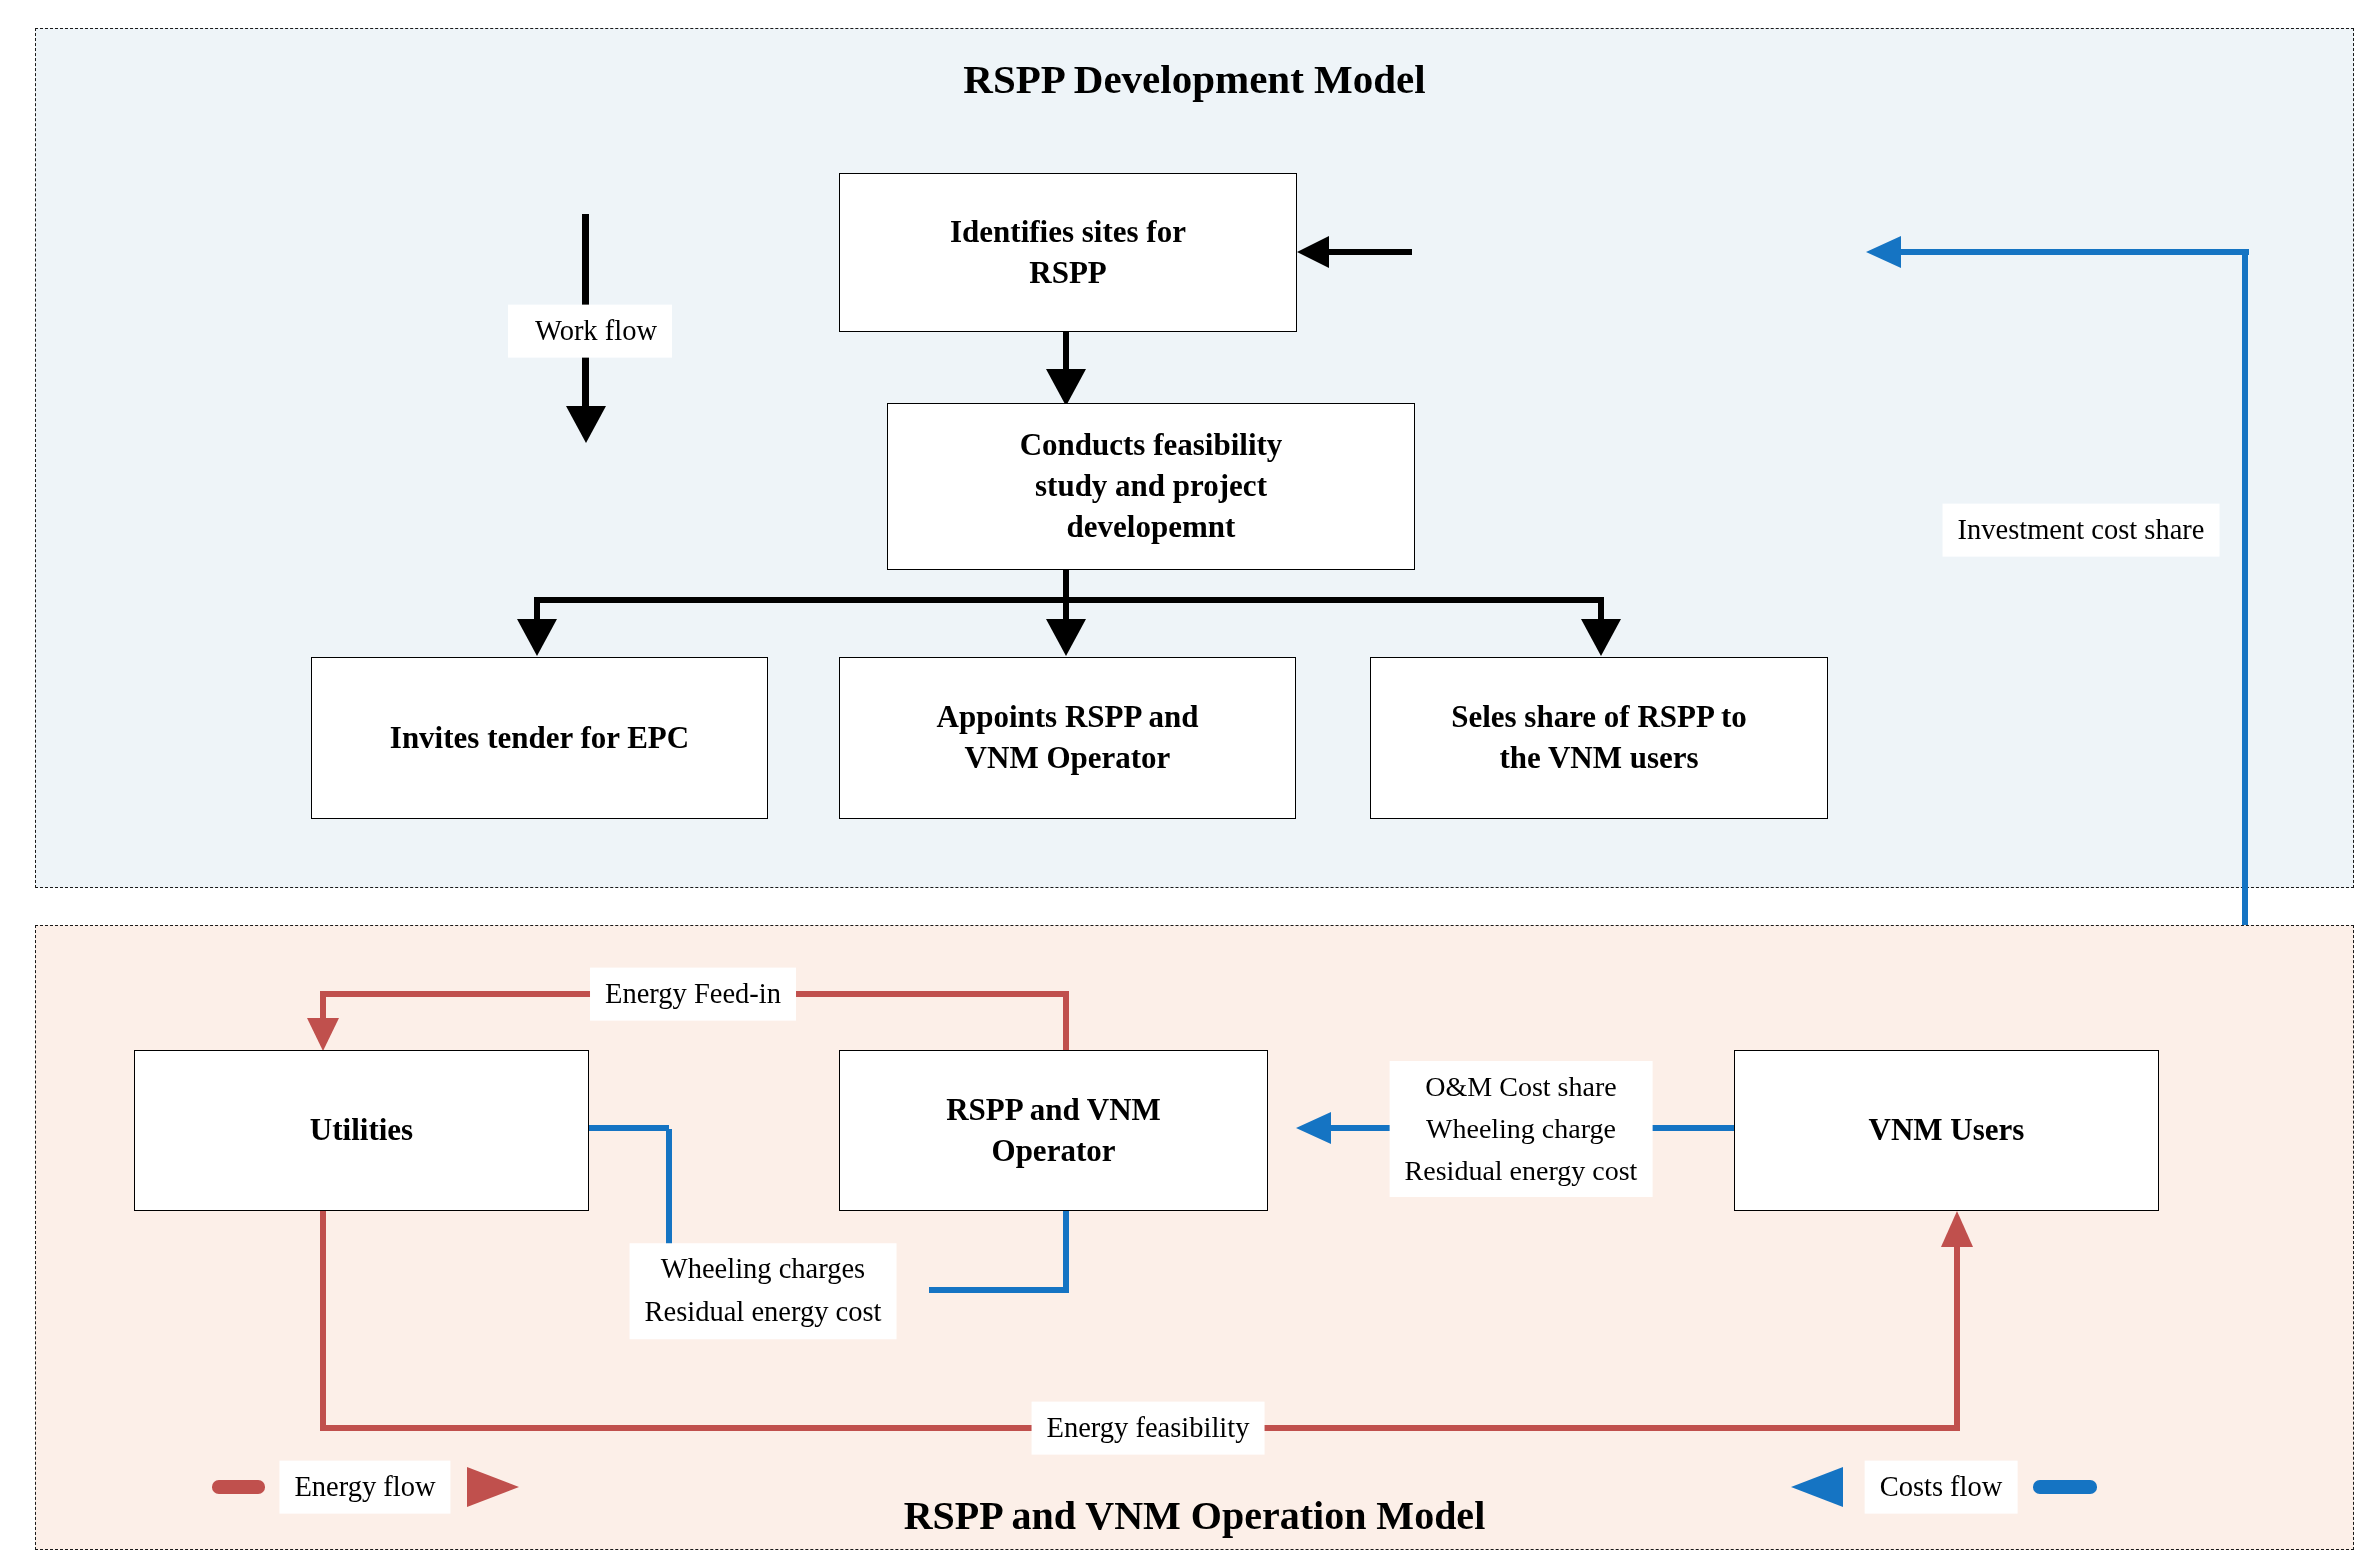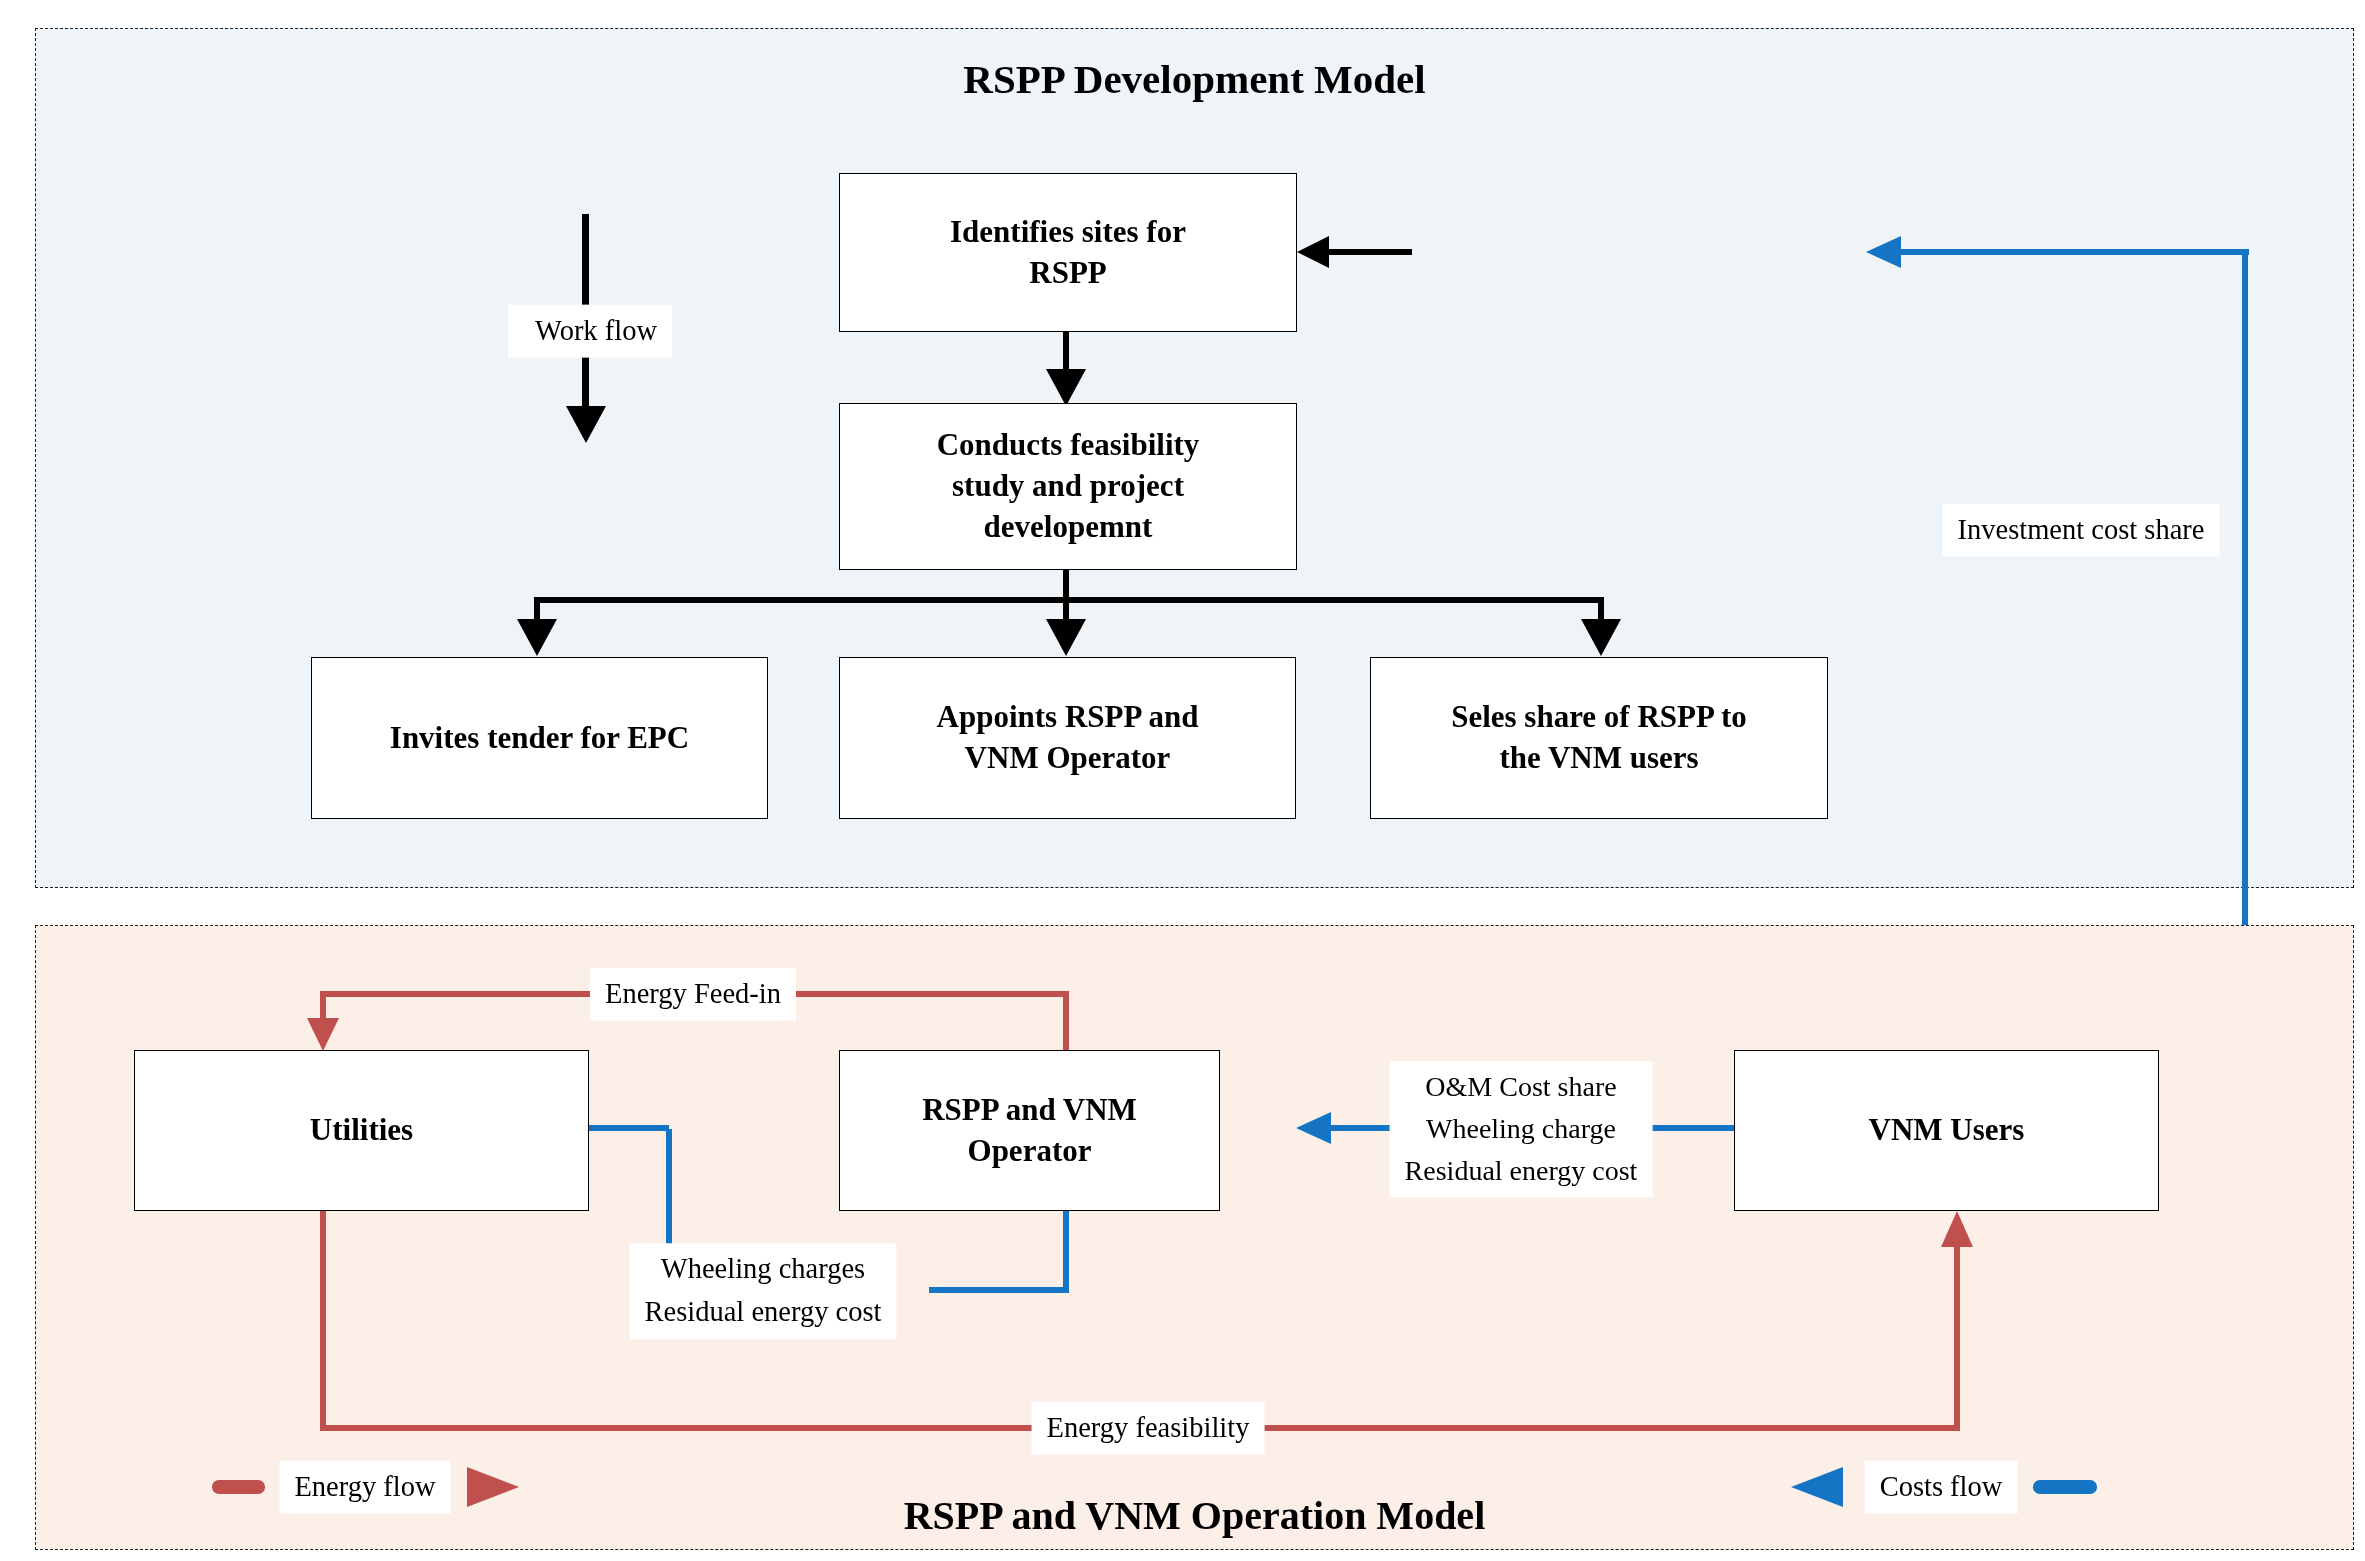--- a/index.html
+++ b/index.html
@@ -62,21 +62,21 @@
   <div class="ah ah-down-black" style="left:1581px;top:619px;"></div>
 
   <div class="ln blue" style="left:1899px;top:249px;width:350px;height:6.2px;"></div>
   <div class="ah ah-left-blue" style="left:1866px;top:236px;"></div>
   <div class="ln blue" style="left:2242px;top:249px;width:6.2px;height:883px;"></div>
   <div class="ln blue" style="left:2185px;top:1125px;width:63px;height:6.2px;"></div>
   <div class="lbl" style="left:2081px;top:530px;">Investment cost share</div>
 
   <div class="box" style="left:839px;top:173px;width:458px;height:159px;">Identifies sites for
 RSPP</div>
-  <div class="box" style="left:839px;top:403px;width:458px;height:167px;">Conducts feasibility
+  <div class="box" style="left:887px;top:403px;width:528px;height:167px;">Conducts feasibility
 study and project
 developemnt</div>
   <div class="box" style="left:311px;top:657px;width:457px;height:162px;">Invites tender for EPC</div>
   <div class="box" style="left:839px;top:657px;width:457px;height:162px;">Appoints RSPP and
 VNM Operator</div>
   <div class="box" style="left:1370px;top:657px;width:458px;height:162px;">Seles share of RSPP to
 the VNM users</div>
 
   <div class="panel panel-op"></div>
   <div class="ptitle" style="top:1492px;font-size:40px;">RSPP and VNM Operation Model</div>
@@ -101,21 +101,21 @@
   <div class="lbl" style="left:763px;top:1291px;">Wheeling charges
 Residual energy cost</div>
 
   <div class="ln red" style="left:320px;top:1211px;width:6.2px;height:220px;"></div>
   <div class="ln red" style="left:320px;top:1425px;width:1640px;height:6.2px;"></div>
   <div class="ln red" style="left:1954px;top:1244px;width:6.2px;height:181px;"></div>
   <div class="ah ah-up-red" style="left:1941px;top:1211px;"></div>
   <div class="lbl" style="left:1148px;top:1428px;">Energy feasibility</div>
 
   <div class="box" style="left:97px;top:1050px;width:455px;height:161px;margin-left:37px;">Utilities</div>
-  <div class="box" style="left:839px;top:1050px;width:381px;height:161px;">RSPP and VNM
+  <div class="box" style="left:839px;top:1050px;width:429px;height:161px;">RSPP and VNM
 Operator</div>
   <div class="box" style="left:1734px;top:1050px;width:425px;height:161px;">VNM Users</div>
 
   <div class="dash red" style="left:212px;top:1480px;width:53px;"></div>
   <div class="lbl" style="left:365px;top:1487px;">Energy flow</div>
   <div class="ah ah-right-red-lg" style="left:467px;top:1467px;"></div>
 
   <div class="ah ah-left-blue-lg" style="left:1791px;top:1467px;"></div>
   <div class="lbl" style="left:1941px;top:1487px;">Costs flow</div>
   <div class="dash blue" style="left:2033px;top:1480px;width:64px;"></div>

